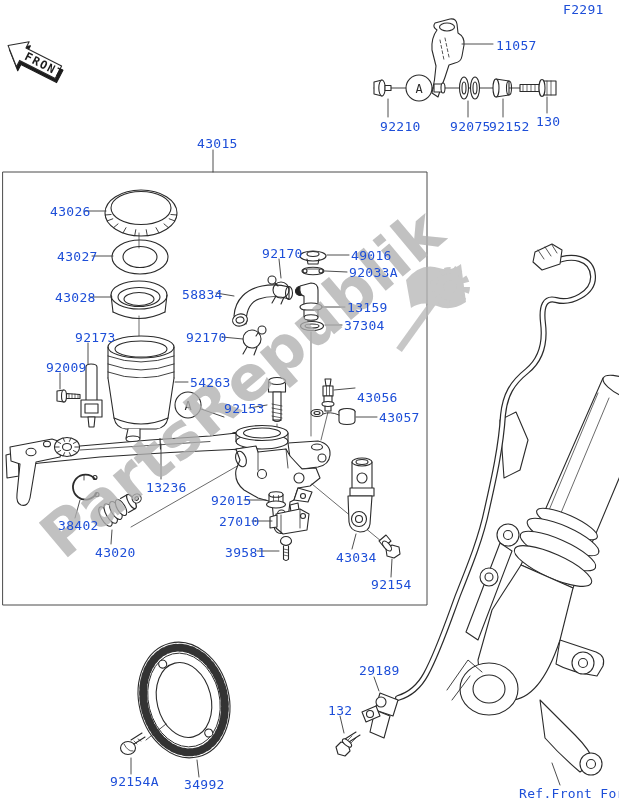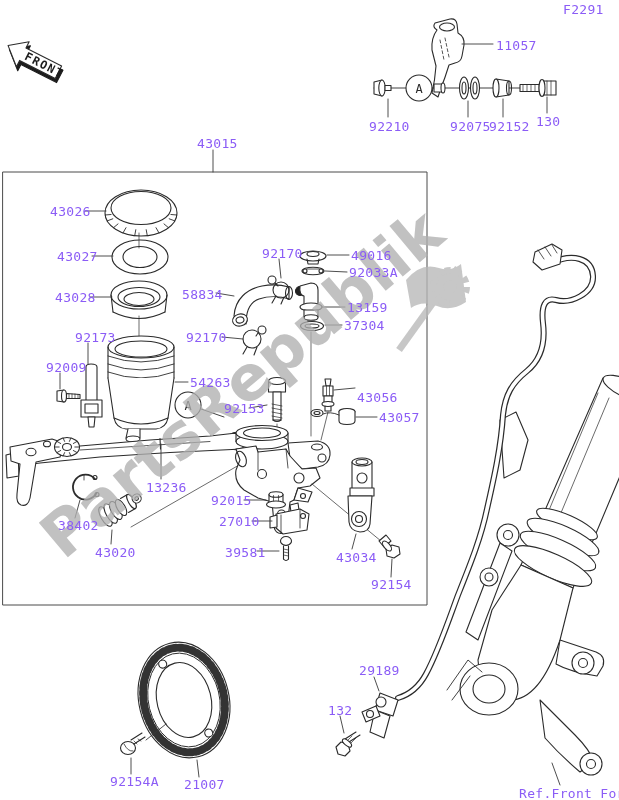--- a/index.html
+++ b/index.html
@@ -1,19 +1,19 @@
 <!DOCTYPE html>
 <html><head>
 <meta charset="utf-8">
 <style>
   html,body{margin:0;padding:0;background:#fff;}
   #stage{position:relative;width:619px;height:800px;background:#fff;overflow:hidden;
          font-family:"DejaVu Sans Mono",monospace;}
   #art{position:absolute;left:0;top:0;z-index:1;}
-  .lbl{position:absolute;z-index:3;font:13px "DejaVu Sans Mono",monospace;color:#8b5cf6;
+  .lbl{position:absolute;z-index:3;font:13px "DejaVu Sans Mono",monospace;color:#1d4ed8;
        letter-spacing:.3px;white-space:nowrap;}
   #wm-text{position:absolute;z-index:2;left:50px;top:505px;height:80px;line-height:80px;
            transform:rotate(-40deg);transform-origin:0 50%;
            font-family:"DejaVu Sans",sans-serif;font-weight:bold;font-size:62px;
            letter-spacing:1px;color:rgba(176,176,176,0.78);white-space:nowrap;pointer-events:none;}
   #wm-logo{position:absolute;z-index:2;left:0;top:0;pointer-events:none;}
 </style>
 </head>
 <body>
 
@@ -374,21 +374,21 @@
   <g opacity="0.78">
     <line x1="399" y1="350" x2="458" y2="268" stroke="#b8b8b8" stroke-width="7"></line>
     <path d="M406,280 Q421,262 439,268 Q451,272 461,264 L466,302 Q451,312 437,306 Q422,300 411,308 Z" fill="#b8b8b8"></path>
     <circle cx="450" cy="287" r="16" fill="none" stroke="#b8b8b8" stroke-width="8" stroke-dasharray="5.5 4.5"></circle>
     <circle cx="450" cy="287" r="10" fill="none" stroke="#b8b8b8" stroke-width="7"></circle>
   </g>
 </svg>
 
 <div class="lbl" style="left:563px;top:2px">F2291</div>
 <div class="lbl" style="left:496px;top:38px">11057</div>
-<div class="lbl" style="left:369px;top:119px">92210</div>
+<div class="lbl" style="left:380px;top:119px">92210</div>
 <div class="lbl" style="left:450px;top:119px">92075</div>
 <div class="lbl" style="left:489px;top:119px">92152</div>
 <div class="lbl" style="left:536px;top:114px">130</div>
 <div class="lbl" style="left:197px;top:136px">43015</div>
 <div class="lbl" style="left:50px;top:204px">43026</div>
 <div class="lbl" style="left:57px;top:249px">43027</div>
 <div class="lbl" style="left:55px;top:290px">43028</div>
 <div class="lbl" style="left:182px;top:287px">58834</div>
 <div class="lbl" style="left:262px;top:246px">92170</div>
 <div class="lbl" style="left:351px;top:248px">49016</div>
@@ -406,16 +406,16 @@
 <div class="lbl" style="left:211px;top:493px">92015</div>
 <div class="lbl" style="left:219px;top:514px">27010</div>
 <div class="lbl" style="left:58px;top:518px">38402</div>
 <div class="lbl" style="left:95px;top:545px">43020</div>
 <div class="lbl" style="left:225px;top:545px">39581</div>
 <div class="lbl" style="left:336px;top:550px">43034</div>
 <div class="lbl" style="left:371px;top:577px">92154</div>
 <div class="lbl" style="left:359px;top:663px">29189</div>
 <div class="lbl" style="left:328px;top:703px">132</div>
 <div class="lbl" style="left:110px;top:774px">92154A</div>
-<div class="lbl" style="left:184px;top:777px">21007</div>
+<div class="lbl" style="left:184px;top:777px">34992</div>
 <div class="lbl" style="left:519px;top:786px">Ref.Front Fork</div>
 
 </div>
 
 </body></html>

